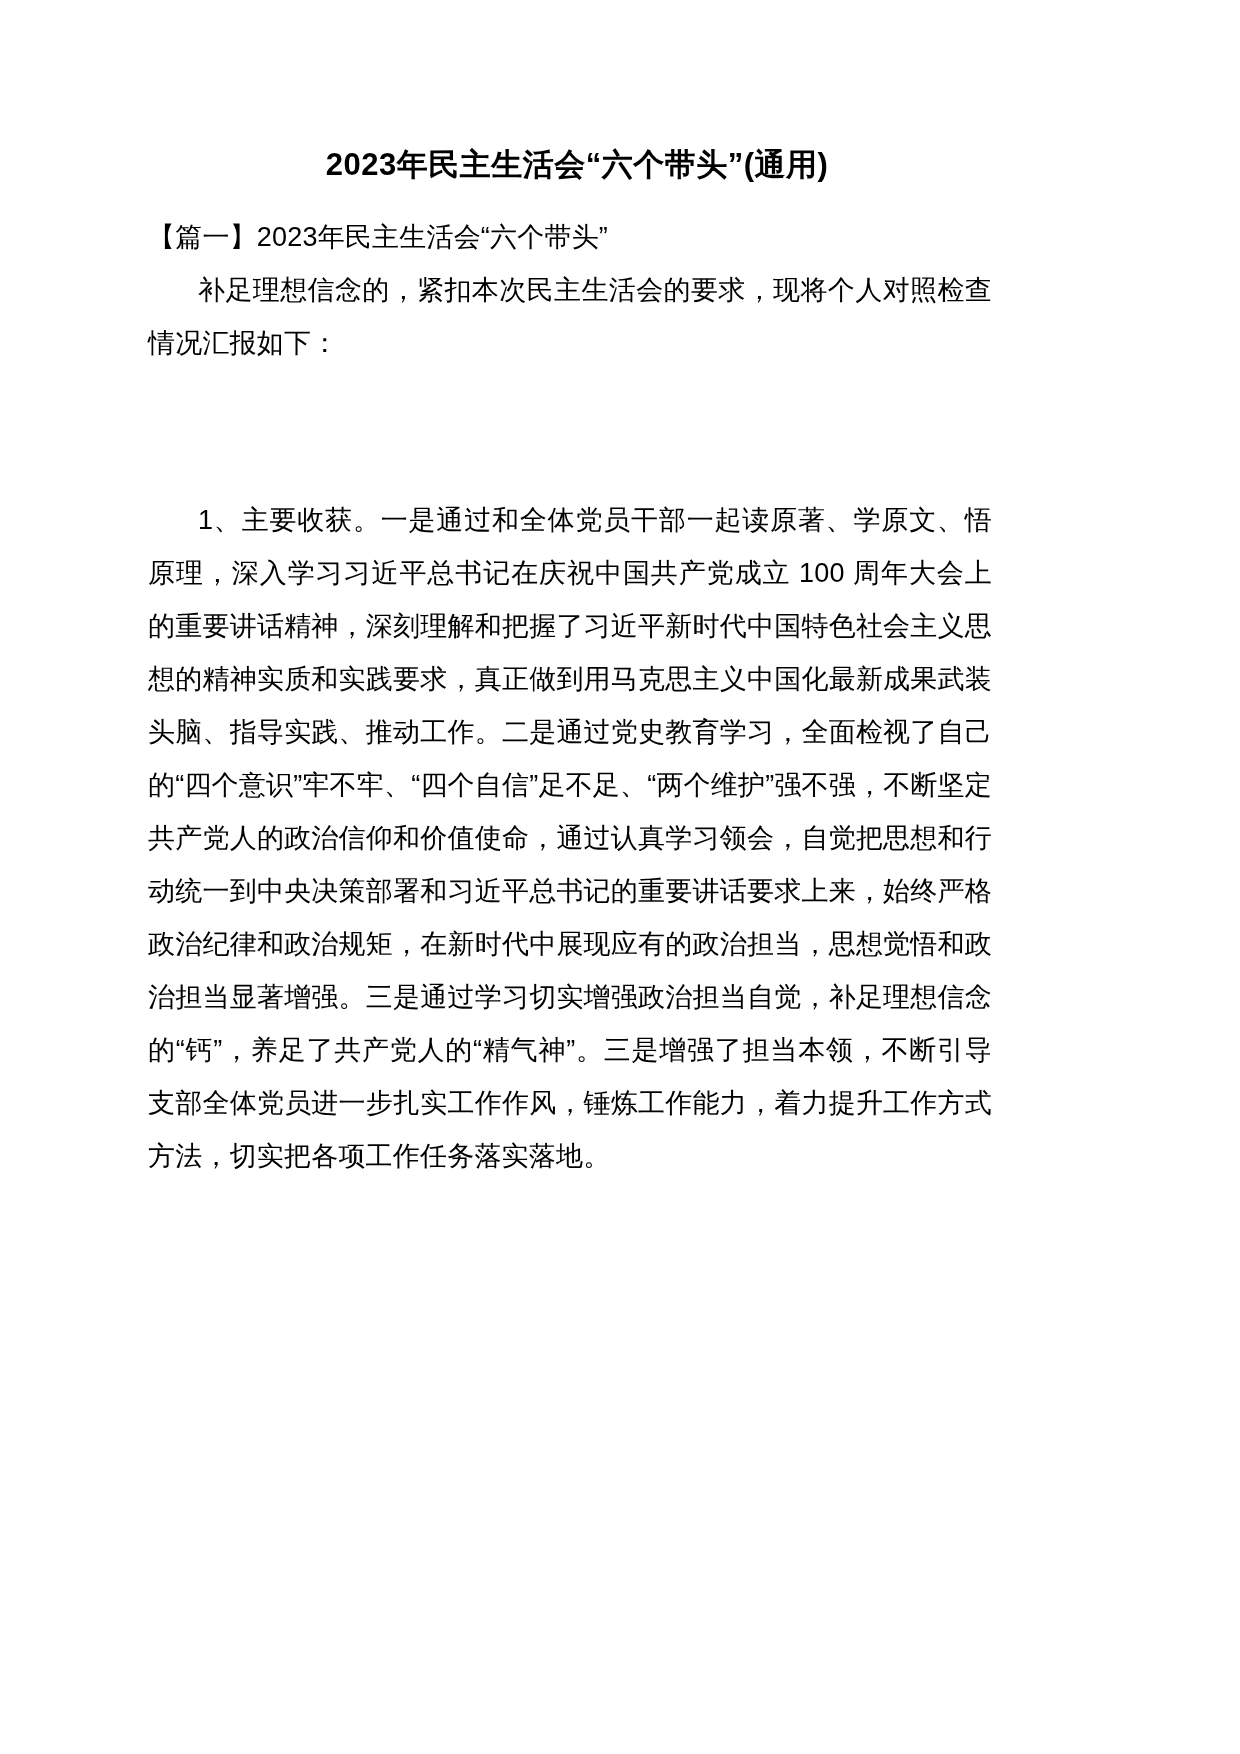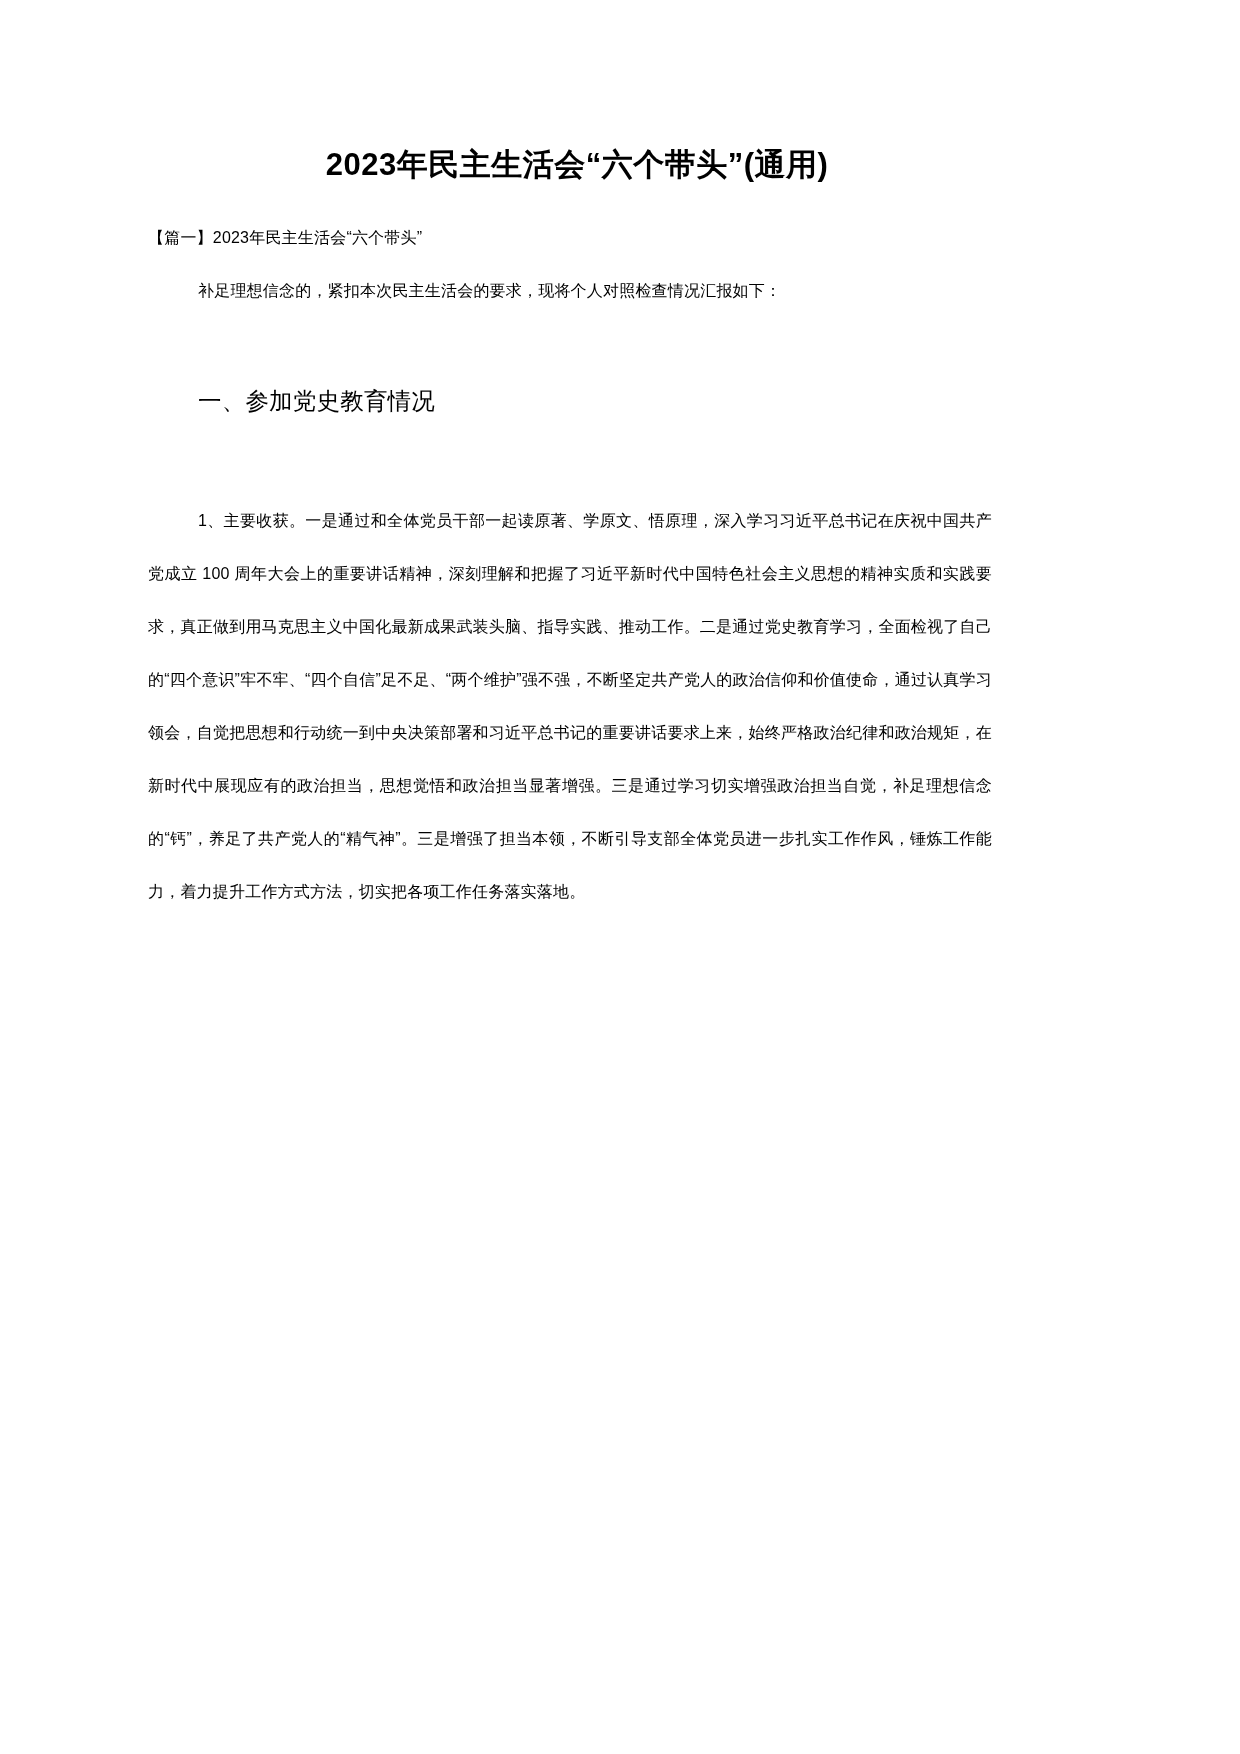--- a/index.html
+++ b/index.html
@@ -47,21 +47,21 @@
     padding-left: 14px;
   }
   .doc-title .line2 {
     display: block;
     text-align: center;
     margin-top: 12px;
     padding-left: 120px;
   }
   
   .para {
-    font-size: 16px;
+    font-size: 27px;
     line-height: 53px;
     text-align: justify;
     text-justify: inter-ideograph;
     margin: 0;
     letter-spacing: 0.2px;
   }
   .para.indent {
     text-indent: 50px;
   }
   .spacer-sm { height: 24px; }
@@ -86,20 +86,19 @@
     </h1>
 
     <div class="spacer-sm"></div>
 
     <p class="para">【篇一】2023年民主生活会“六个带头”</p>
 
     <p class="para indent">补足理想信念的，紧扣本次民主生活会的要求，现将个人对照检查情况汇报如下：</p>
 
     <div class="spacer-md"></div>
 
-    <p class="heading-line">一、参加党史教育情况</p>
 
     <div class="spacer-lg"></div>
 
     <p class="para indent">1、主要收获。一是通过和全体党员干部一起读原著、学原文、悟原理，深入学习习近平总书记在庆祝中国共产党成立 100 周年大会上的重要讲话精神，深刻理解和把握了习近平新时代中国特色社会主义思想的精神实质和实践要求，真正做到用马克思主义中国化最新成果武装头脑、指导实践、推动工作。二是通过党史教育学习，全面检视了自己的“四个意识”牢不牢、“四个自信”足不足、“两个维护”强不强，不断坚定共产党人的政治信仰和价值使命，通过认真学习领会，自觉把思想和行动统一到中央决策部署和习近平总书记的重要讲话要求上来，始终严格政治纪律和政治规矩，在新时代中展现应有的政治担当，思想觉悟和政治担当显著增强。三是通过学习切实增强政治担当自觉，补足理想信念的“钙”，养足了共产党人的“精气神”。三是增强了担当本领，不断引导支部全体党员进一步扎实工作作风，锤炼工作能力，着力提升工作方式方法，切实把各项工作任务落实落地。</p>
 
   </div>
 </div>
 
 </body></html>

